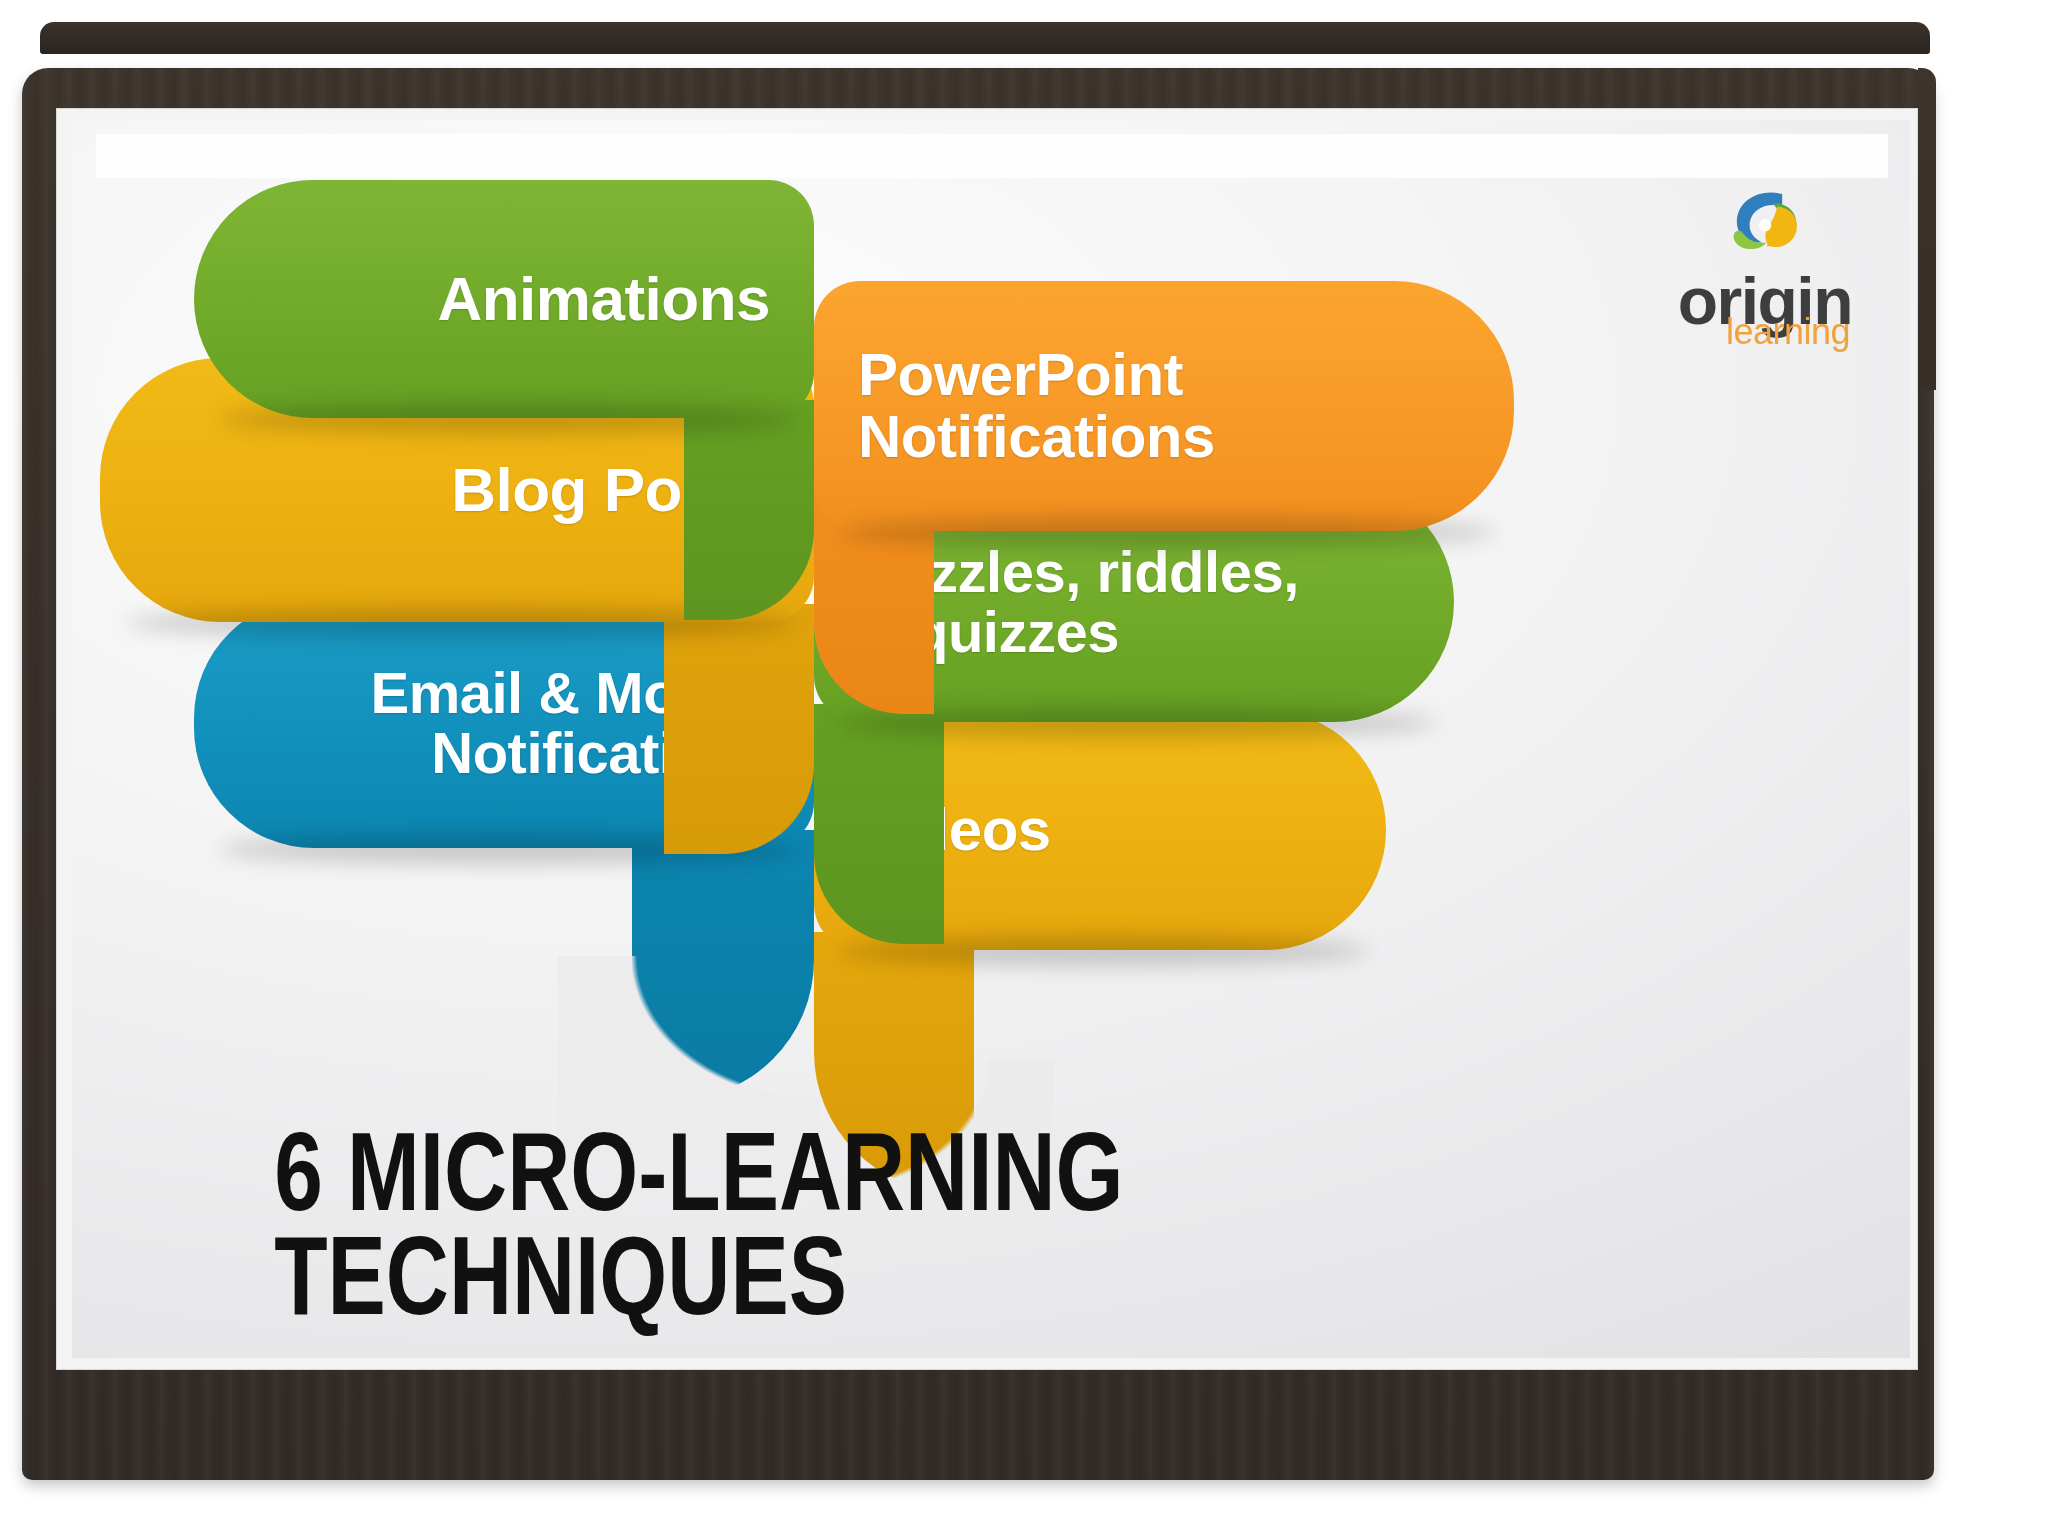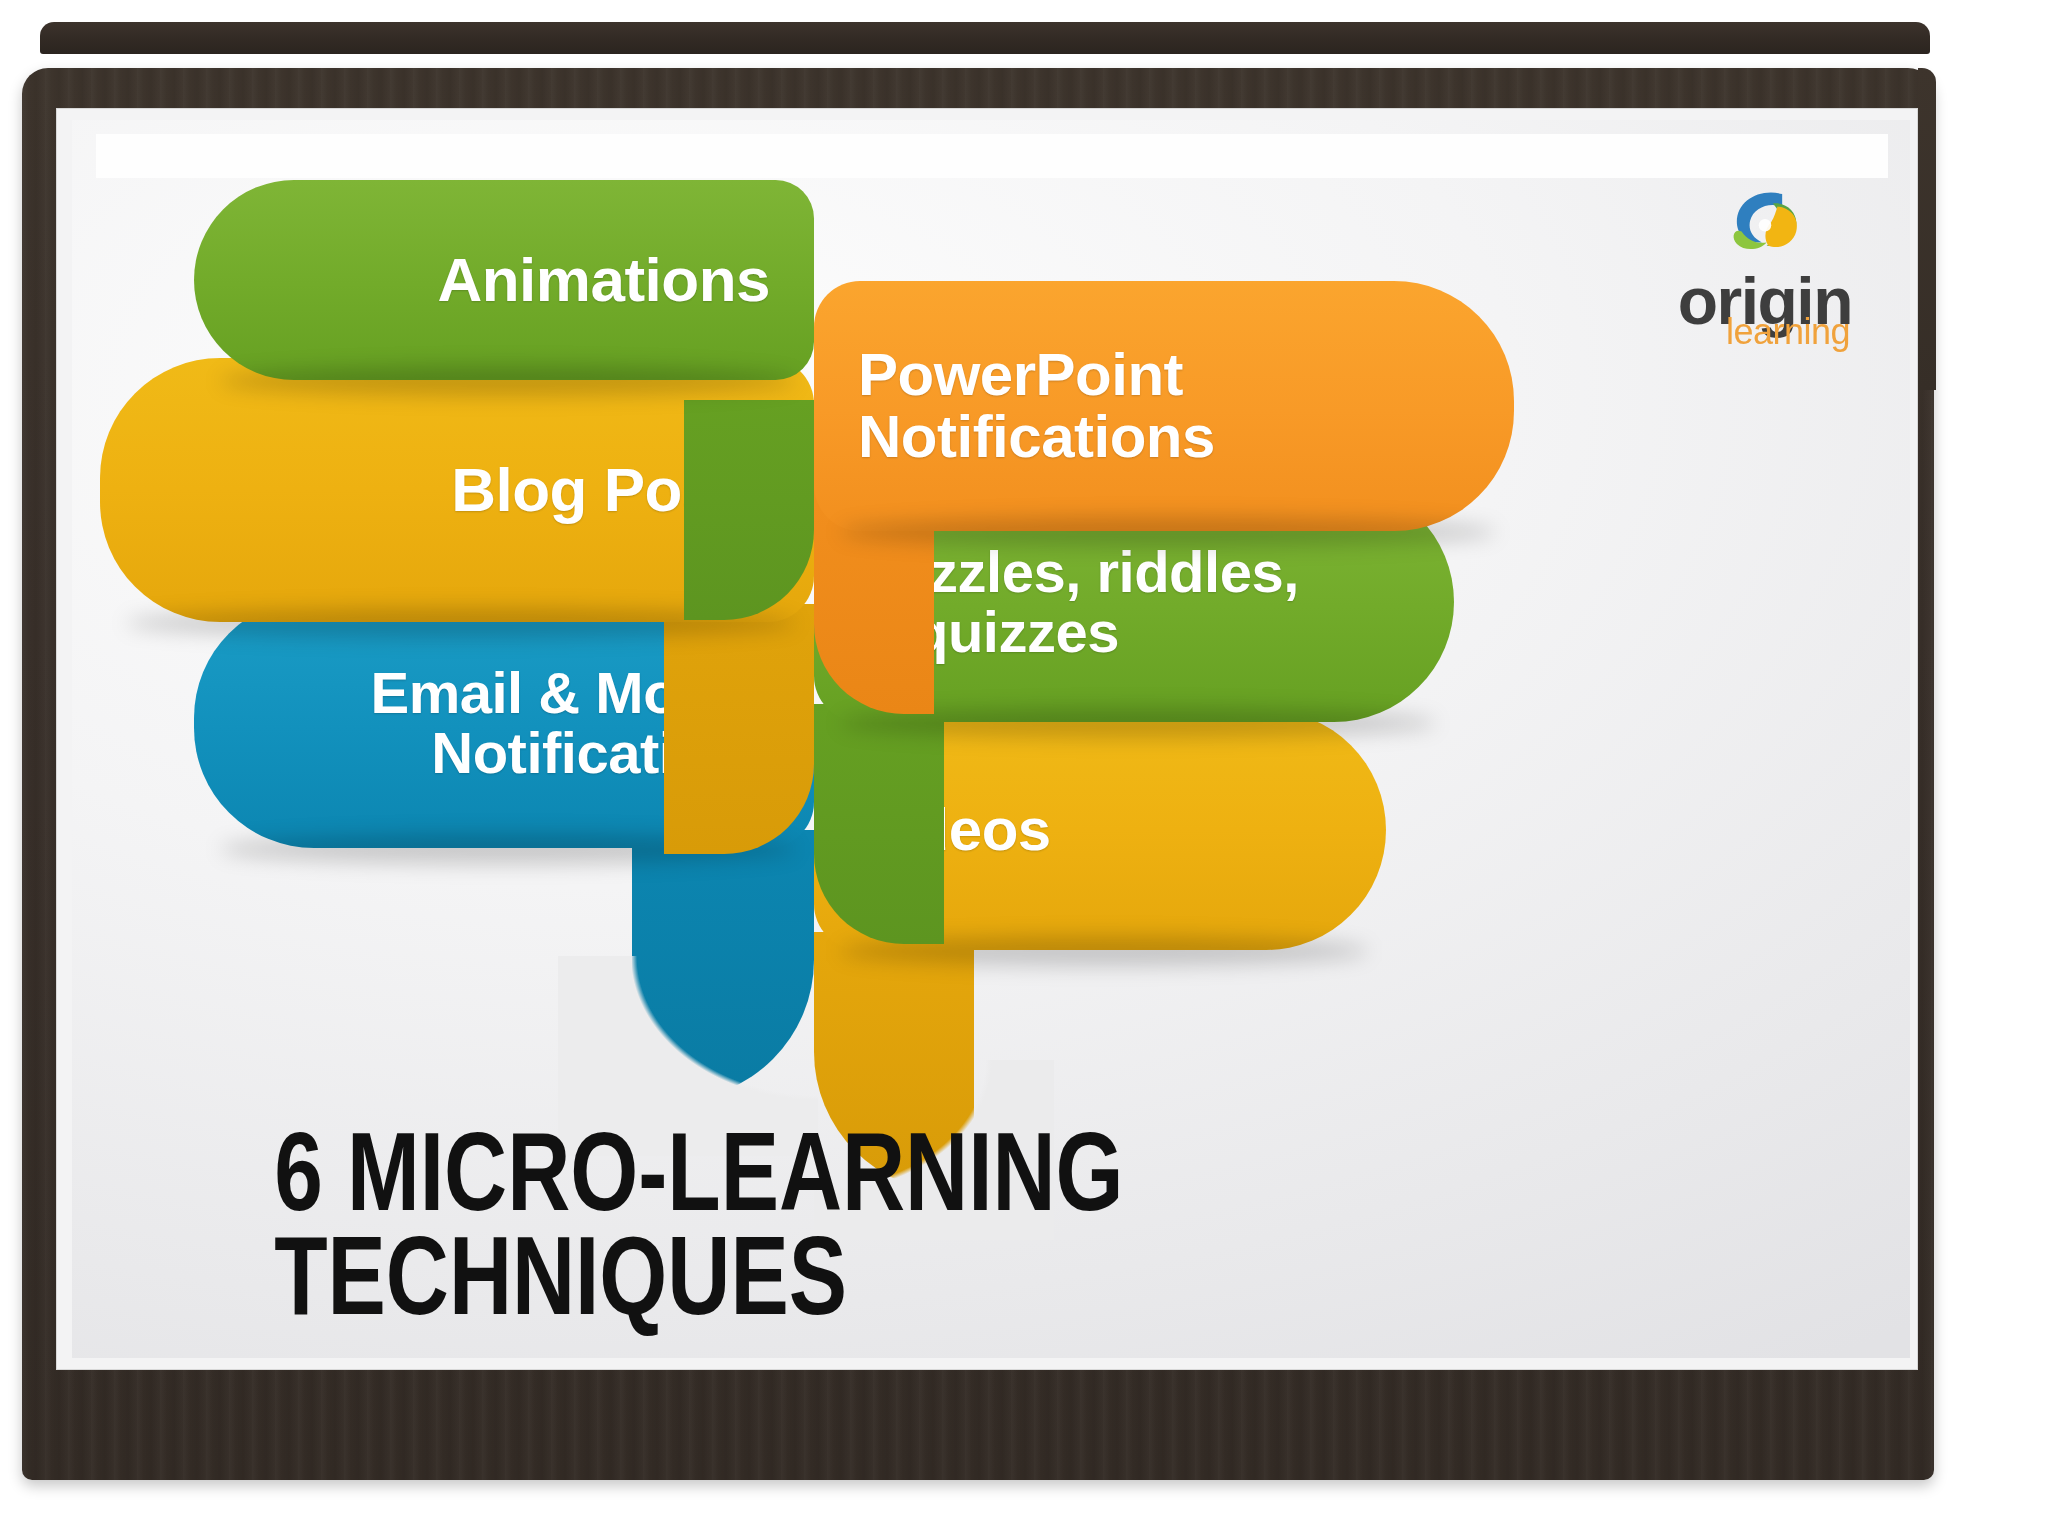--- a/index.html
+++ b/index.html
@@ -158,21 +158,21 @@
     bottom: -16px;
     height: 30px;
     background: rgba(0,0,0,0.18);
     filter: blur(10px);
     border-radius: 50%;
     z-index: -1;
   }
 
   
   .b-anim {
-    left: 122px;  top: 60px;  width: 620px; height: 200px;
+    left: 122px;  top: 60px;  width: 620px; height: 238px;
     background: linear-gradient(180deg, #7fb536 0%, #72ab2a 52%, #66a022 100%);
     padding-right: 44px;
     font-size: 62px;
     z-index: 40;
   }
   .b-blog {
     left: 28px;  top: 238px; width: 714px; height: 264px;
     background: linear-gradient(180deg, #f0ba17 0%, #eeb111 50%, #e5a70c 100%);
     padding-right: 44px;
     font-size: 62px;

